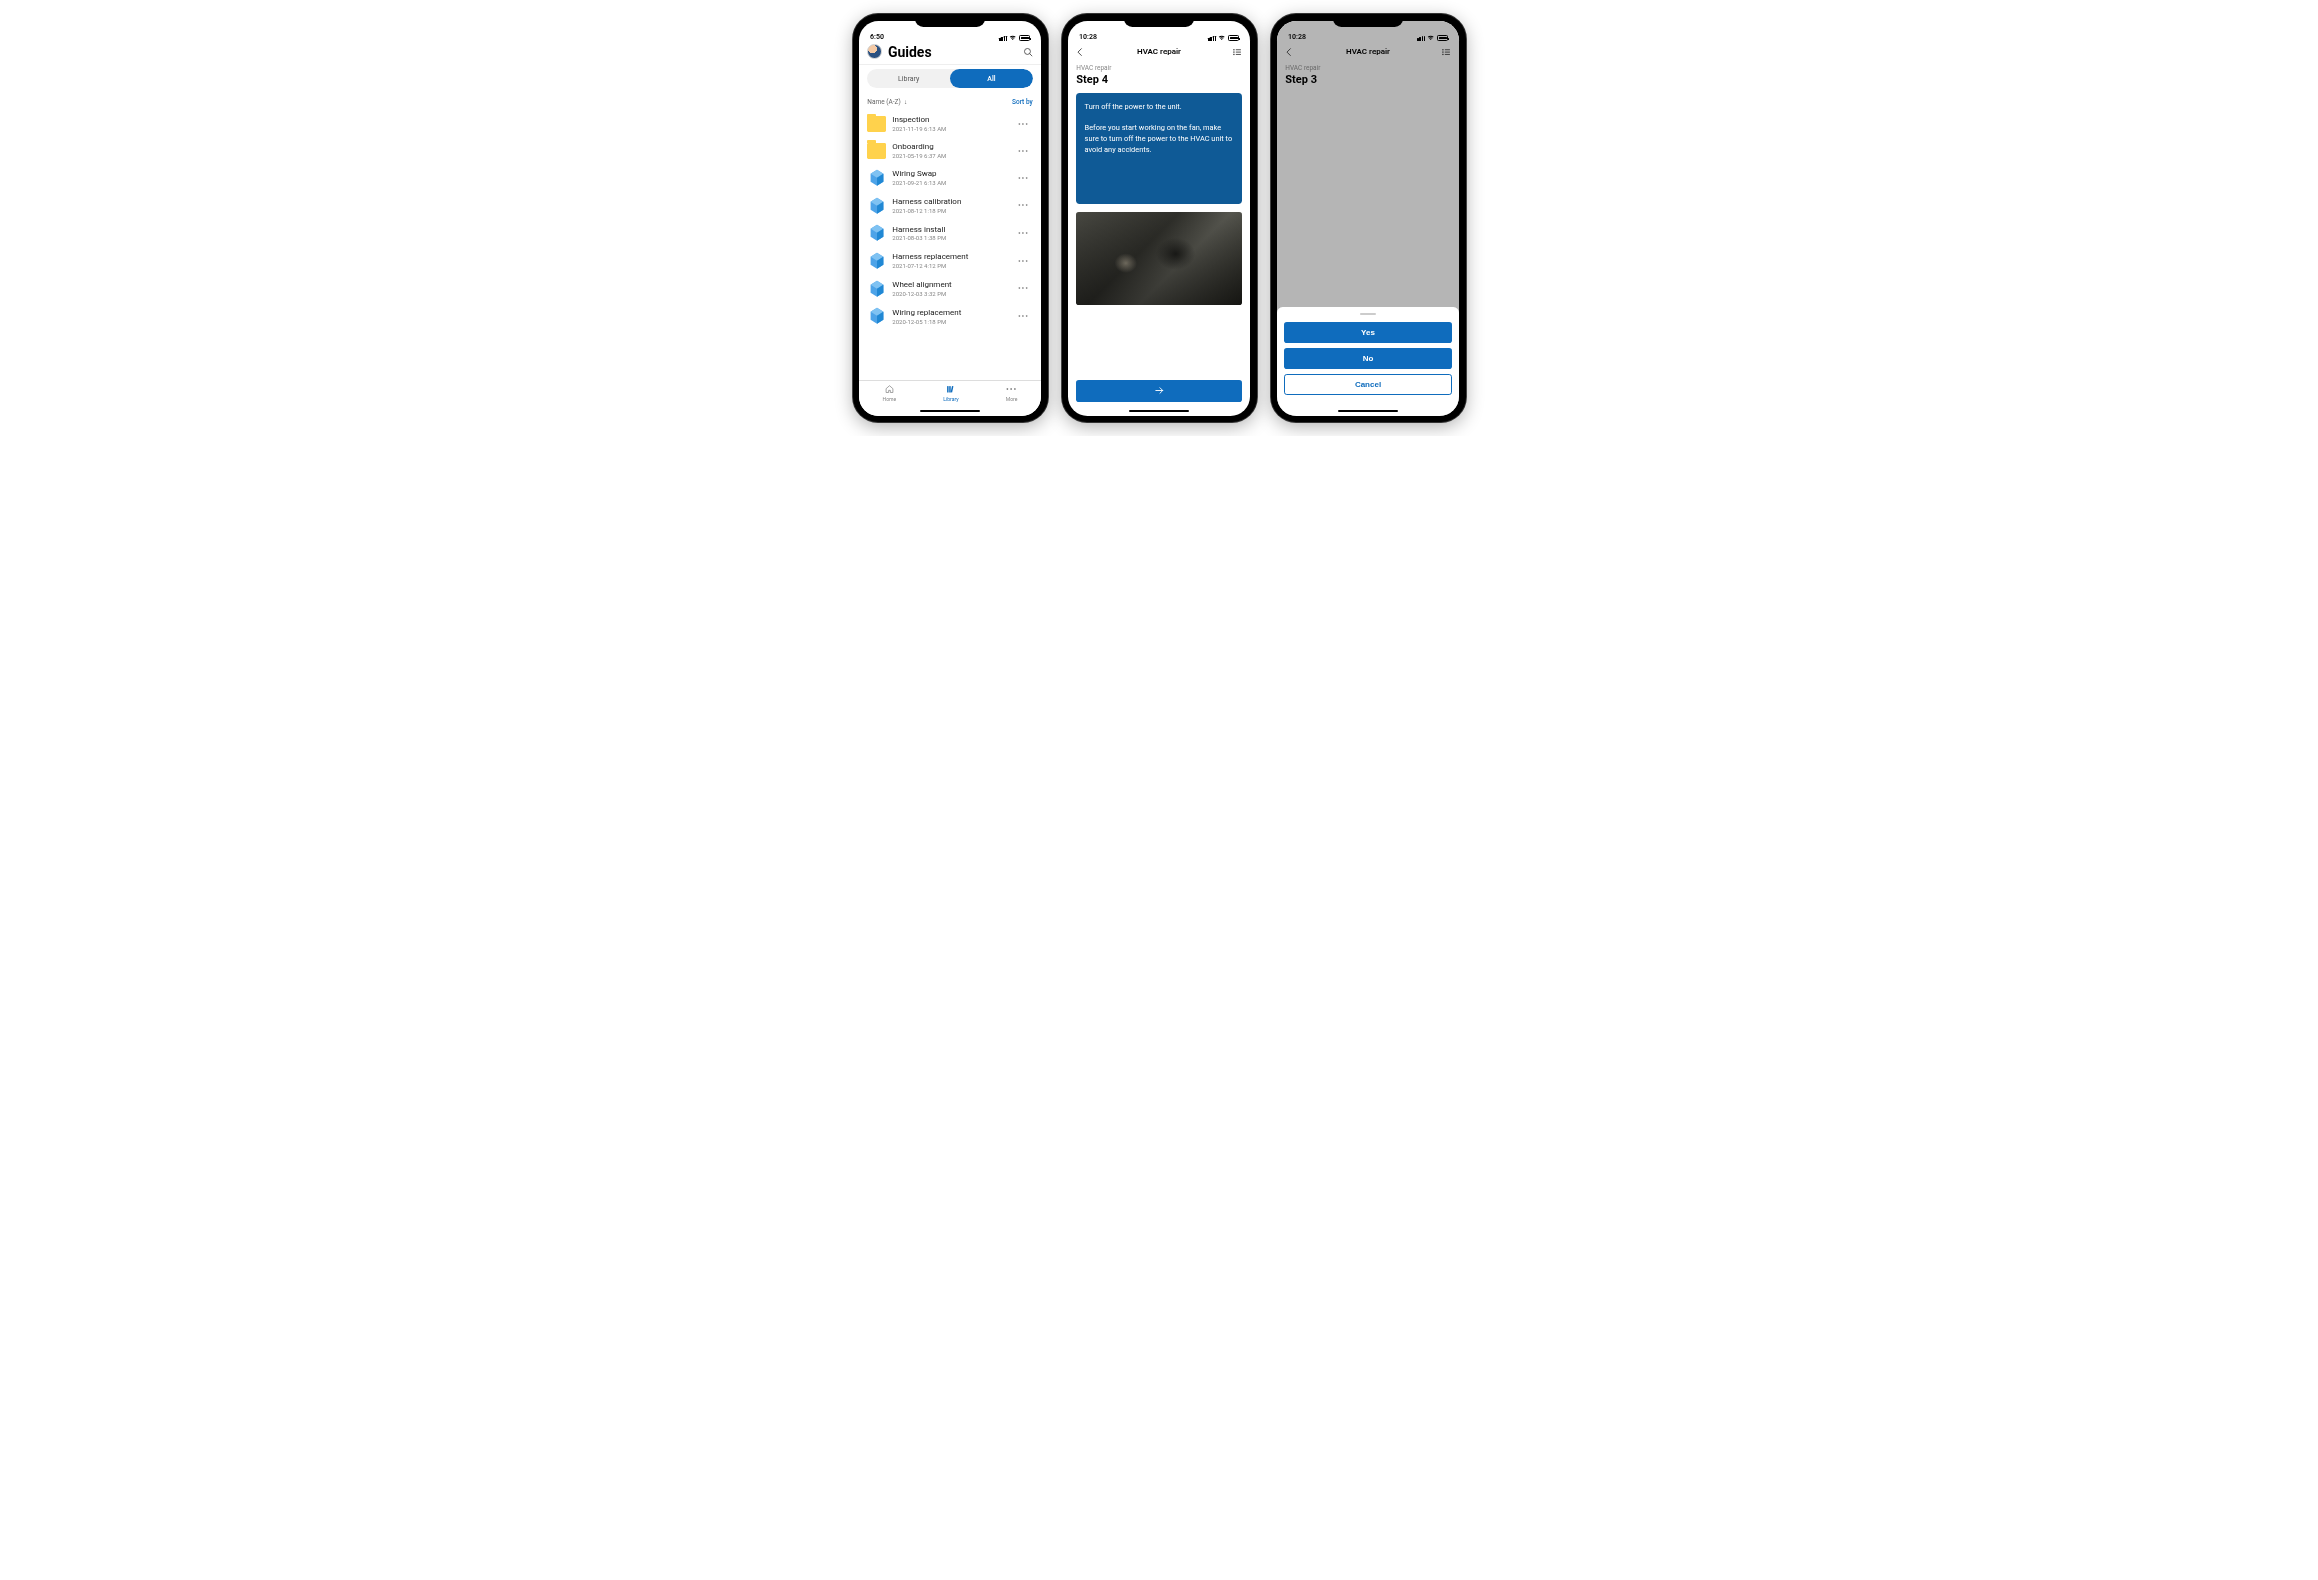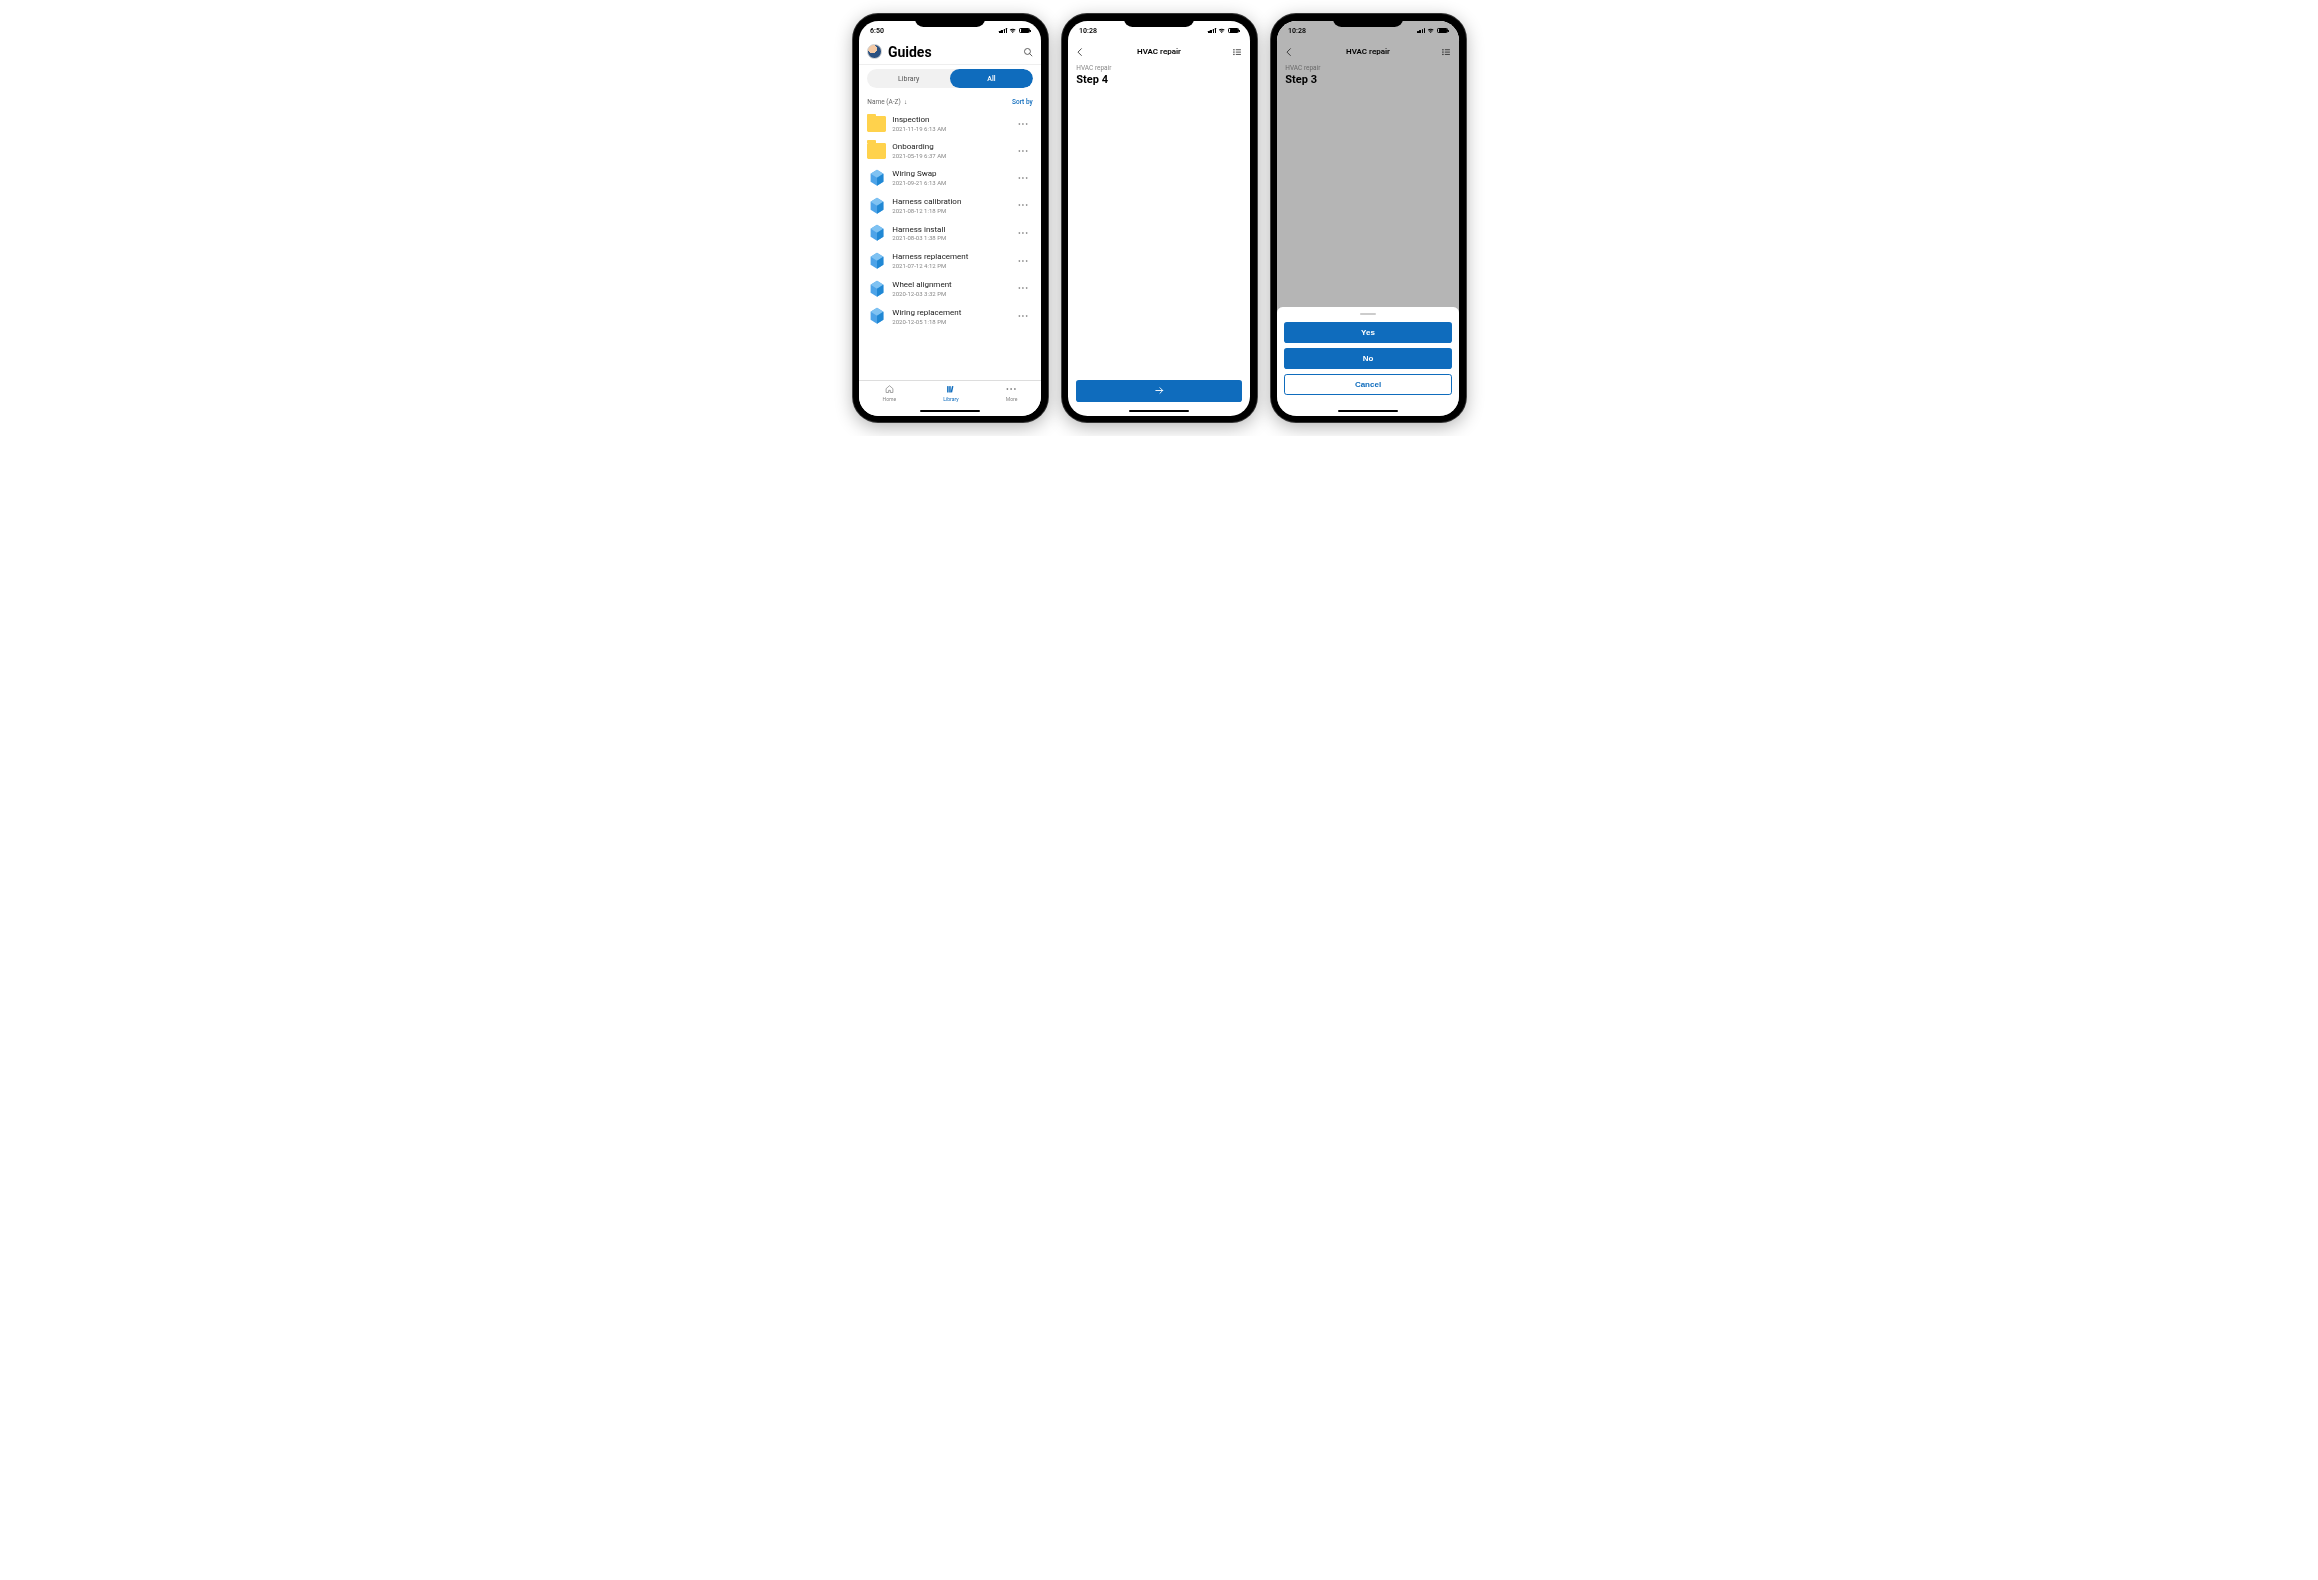--- a/index.html
+++ b/index.html
@@ -39,21 +39,21 @@
     width: 70px;
     height: 13px;
     background: #000;
     border-radius: 0 0 8.3px 8.3px;
     z-index: 100;
   }
   .status-bar {
     height: 20.4px;
     display: flex;
     justify-content: space-between;
-    align-items: center;
+    align-items: flex-end;
     padding: 0 11px;
     font-size: 7px;
     font-weight: 600;
     flex-shrink: 0;
   }
   .status-icons { display: flex; gap: 2.3px; align-items: center; }
   .signal-bars { display: flex; gap: 0.7px; align-items: flex-end; }
   .signal-bars span { width: 1.4px; background: #000; border-radius: 0.2px; }
   .signal-bars span:nth-child(1){height:2.3px;} .signal-bars span:nth-child(2){height:3.2px;}
   .signal-bars span:nth-child(3){height:4.2px;} .signal-bars span:nth-child(4){height:5.1px;}
@@ -398,20 +398,26 @@
           <line x1="9" y1="12" x2="21" y2="12" stroke="#333" stroke-width="2"></line>
           <line x1="9" y1="17.5" x2="21" y2="17.5" stroke="#333" stroke-width="2"></line>
         </svg>
     </div>
 
     <div class="subheader">
       <div class="crumb">HVAC repair</div>
       <div class="step-title">Step 4</div>
     </div>
 
+    <div class="content-area">
+      <div class="instruction-card">Turn off the power to the unit.
+
+Before you start working on the fan, make sure to turn off the power to the HVAC unit to avoid any accidents.</div>
+      <div class="image-card"></div>
+    </div>
 
     <div class="next-btn">
       <svg width="11" height="11" viewBox="0 0 24 24">
           <line x1="4" y1="12" x2="19" y2="12" stroke="#fff" stroke-width="2" stroke-linecap="round"></line>
           <polyline points="13,6 19,12 13,18" fill="none" stroke="#fff" stroke-width="2" stroke-linecap="round"></polyline>
         </svg>
     </div>
 
     <div class="home-indicator"></div>
   </div>

